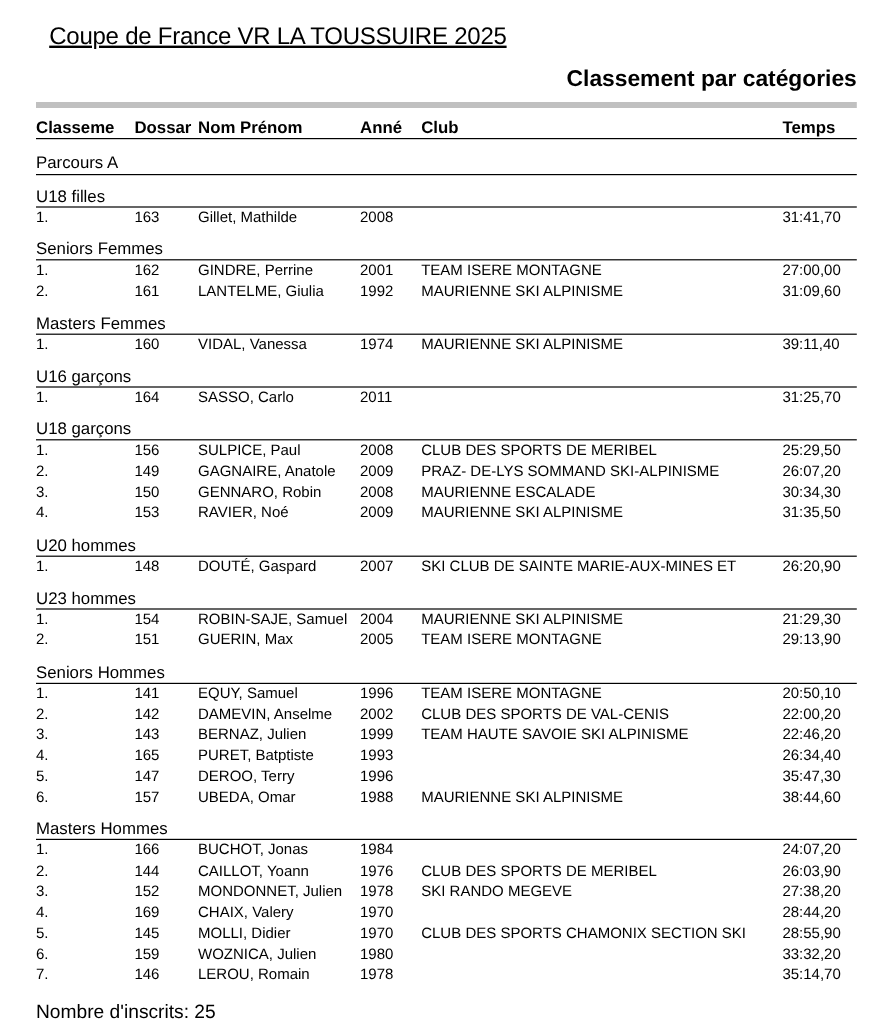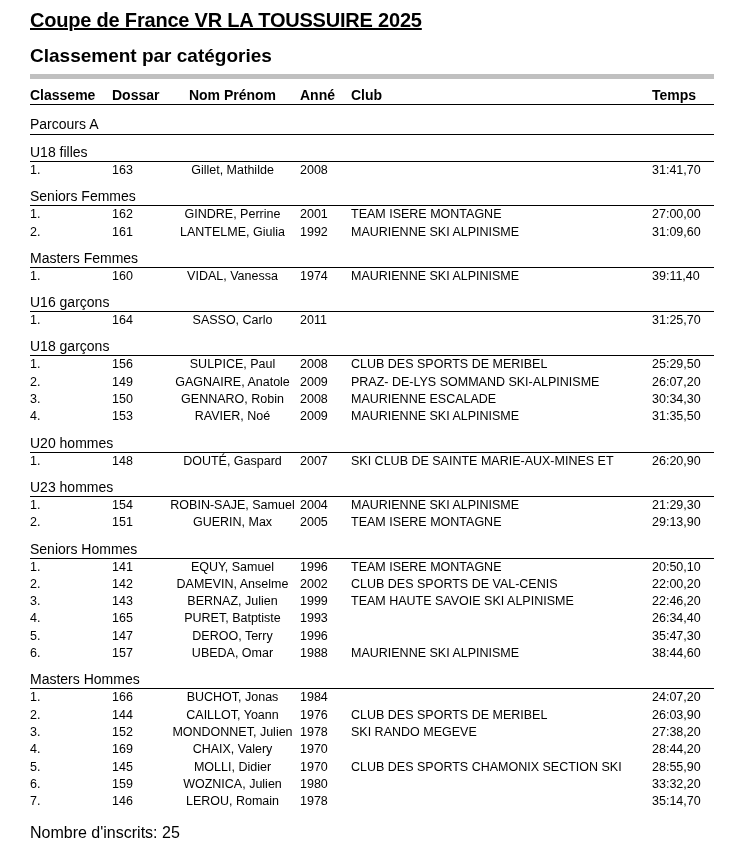--- a/index.html
+++ b/index.html
@@ -3,34 +3,34 @@
   <meta charset="utf-8">
   <style>
     html, body { margin: 0; padding: 0; background: #ffffff; }
     body {
       width: 742px; height: 850px; position: relative; overflow: hidden;
       font-family: "Liberation Sans", sans-serif; color: #000;
     }
     .page { position: absolute; left: 30px; top: 8px; width: 684px; }
     .title {
       font-size: 20px; text-decoration: underline; line-height: 24px;
-      margin: 0; font-weight: bold; letter-spacing: -0.2px;
+      margin: 11px; font-weight: normal; letter-spacing: -0.2px;
     }
     .subtitle {
-      font-size: 19px; font-weight: bold; line-height: 24px; margin-top: 12px;
+      font-size: 19px; font-weight: bold; line-height: 24px; margin-top: 12px; text-align: right;
     }
     .graybar { height: 5px; background: #c0c0c0; margin-top: 6px; }
     .col-head {
       display: flex; font-size: 14px; font-weight: bold; height: 22px;
       align-items: flex-end; padding-bottom: 1px; border-bottom: 1.5px solid #000;
       margin-top: 2px;
     }
     .c-rank { width: 82px; }
     .c-bib { width: 53px; }
-    .c-name { width: 135px; text-align: center; }
+    .c-name { width: 135px; }
     .c-year { width: 51px; }
     .c-club { flex: 1; }
     .c-time { width: 62px; text-align: left; }
     .course {
       font-size: 14px; height: 20px; margin-top: 9px; line-height: 20px;
       border-bottom: 1.5px solid #000;
     }
     .cat-head {
       font-size: 14px; line-height: 18px; margin-top: 8px;
       border-bottom: 1.5px solid #000;

